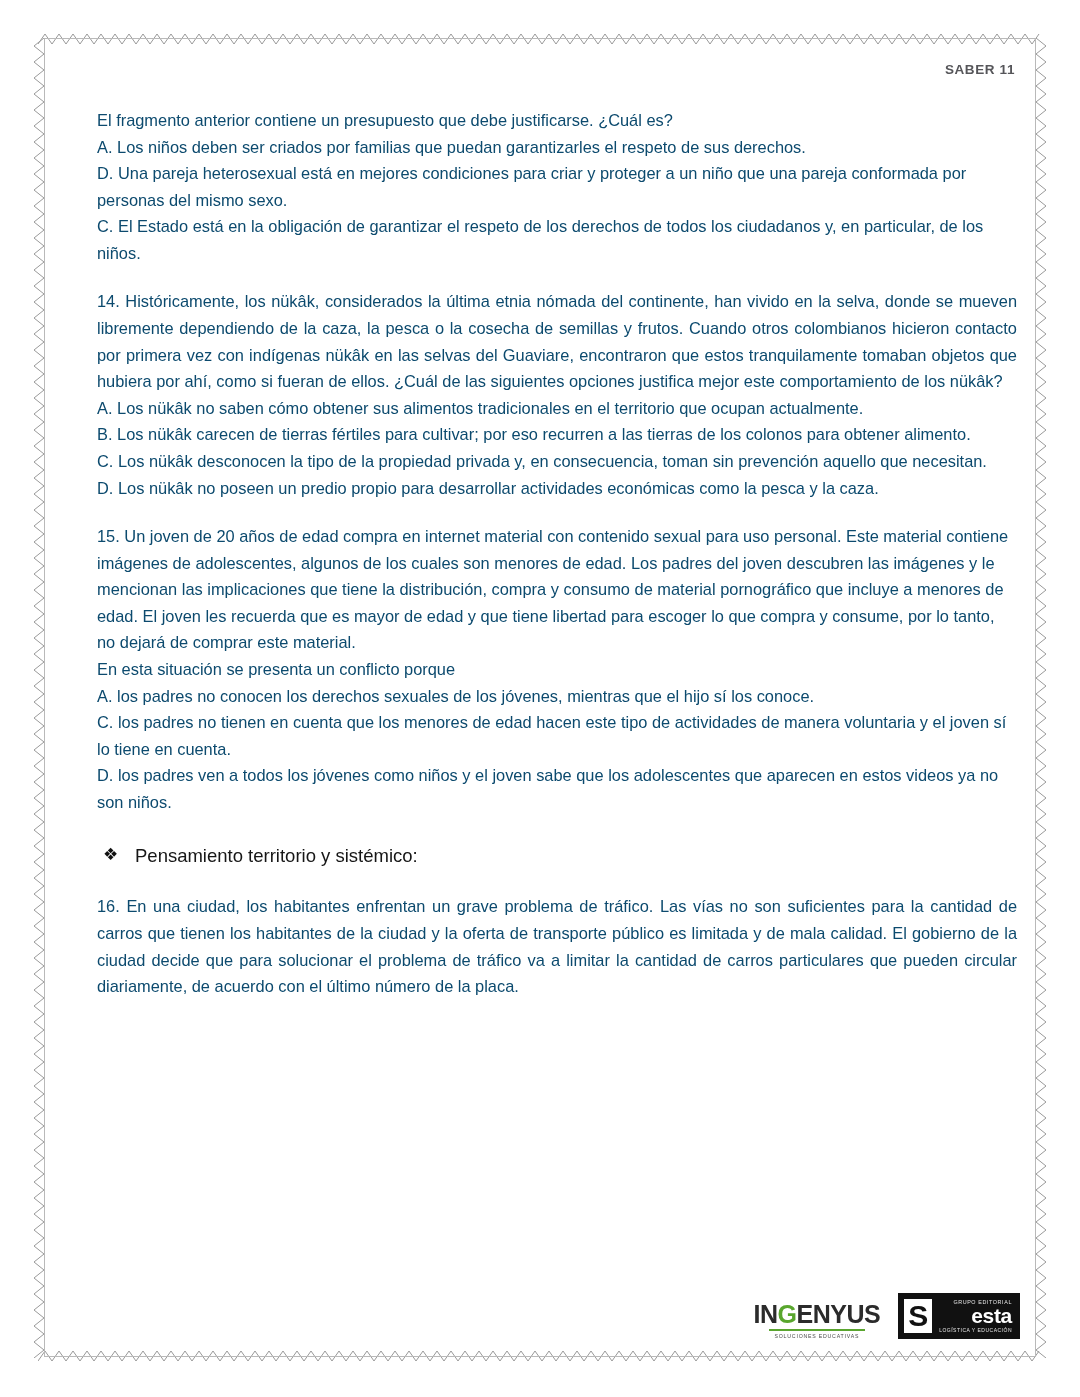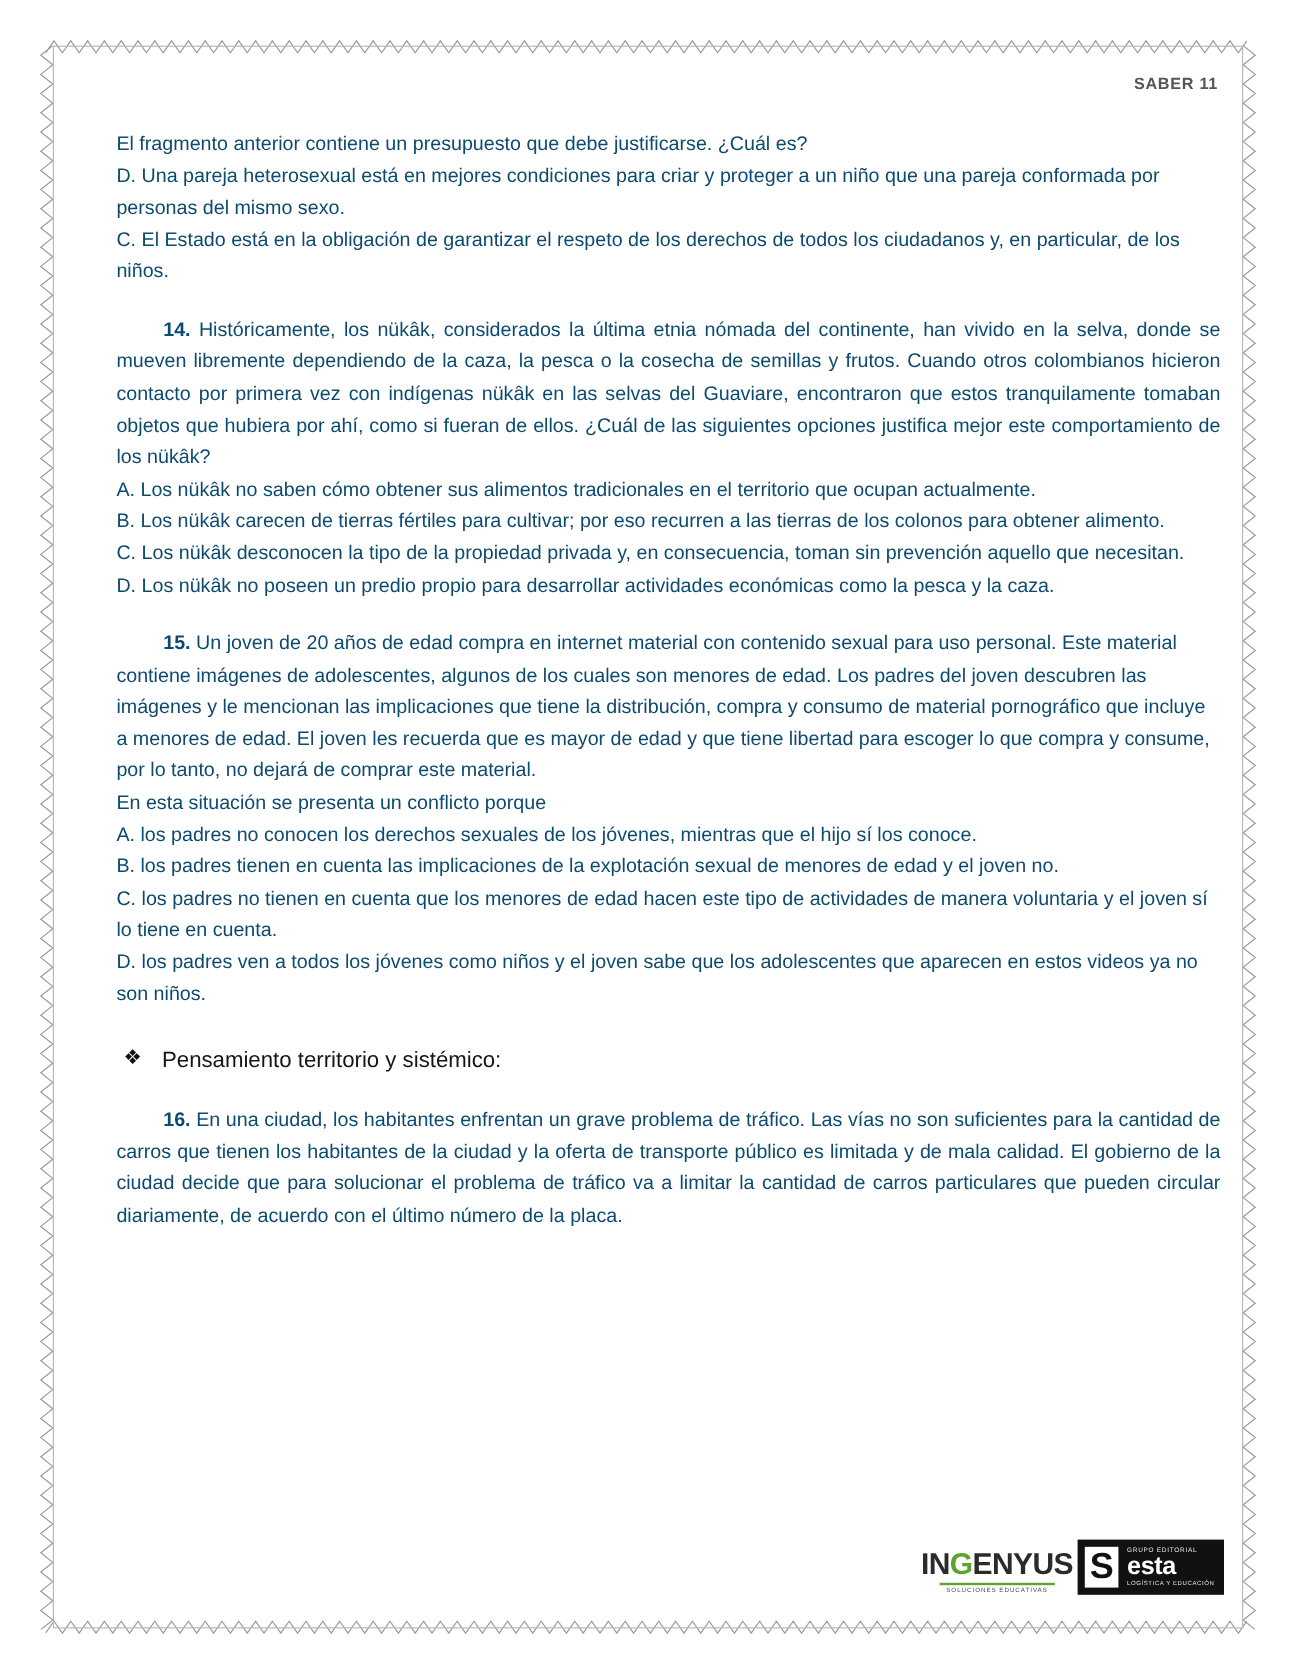--- a/index.html
+++ b/index.html
@@ -83,46 +83,46 @@
     margin-bottom: 22px;
   }
   .block p {
     margin: 0;
   }
   .just {
     text-align: justify;
     text-justify: inter-word;
   }
   .num {
-    font-weight: bold;
-    margin-left: 39px;
+    font-weight: normal;
   }
 
   .section-heading {
     margin: 30px 0 26px 0;
     padding-left: 38px;
     font-size: 18.5px;
     color: #161616;
     position: relative;
   }
   .section-heading .bullet {
     position: absolute;
     left: 6px;
     top: -1px;
     font-size: 17px;
     color: #111;
   }
 
   .logos {
     position: absolute;
     right: 60px;
-    bottom: 68px;
+    bottom: 58px;
     display: flex;
     align-items: flex-end;
-    gap: 4px;
+    gap: 18px;
+    text-align: right;
   }
   .logo-ingenyus {
     display: flex;
     flex-direction: column;
     align-items: center;
     line-height: 1;
   }
   .logo-ingenyus .word {
     font-size: 25px;
     font-weight: bold;
@@ -206,37 +206,37 @@
   </svg>
 
   <div class="frame"></div>
 
   <div class="content">
 
     <div class="header-label">SABER 11</div>
 
     <div class="block">
       <p>El fragmento anterior contiene un presupuesto que debe justificarse. ¿Cuál es?</p>
+      <p>A. Los niños deben ser criados por familias que puedan garantizarles el respeto de sus derechos.</p>
       <p>D.  Una pareja heterosexual está en mejores condiciones para criar y proteger a un niño que una pareja conformada por personas del mismo sexo.</p>
       <p>C.  El Estado está en la obligación de garantizar el respeto de los derechos de todos los ciudadanos y, en particular, de los niños.</p>
     </div>
 
     <div class="block">
       <p class="just"><span class="num">14.</span> <span>Históricamente, los nükâk, considerados la última etnia nómada del continente, han vivido en la selva, donde se mueven libremente dependiendo de la caza, la pesca o la cosecha de semillas y frutos. Cuando otros colombianos hicieron contacto por primera vez con indígenas nükâk en las selvas del Guaviare, encontraron que estos tranquilamente tomaban objetos que hubiera por ahí, como si fueran de ellos. ¿Cuál de las siguientes opciones justifica mejor este comportamiento de los nükâk?</span></p>
       <p>A. Los nükâk no saben cómo obtener sus alimentos tradicionales en el territorio que ocupan actualmente.</p>
       <p class="just">B.  Los nükâk carecen de tierras fértiles para cultivar; por eso recurren a las tierras de los colonos para obtener alimento.</p>
       <p>C. Los nükâk desconocen la tipo de la propiedad privada y, en consecuencia, toman sin prevención aquello que necesitan.</p>
       <p>D. Los nükâk no poseen un predio propio para desarrollar actividades económicas como la pesca y la caza.</p>
     </div>
 
     <div class="block">
       <p><span class="num">15.</span> <span>Un joven de 20 años de edad compra en internet material con contenido sexual para uso personal. Este material contiene imágenes de adolescentes, algunos de los cuales son menores de edad. Los padres del joven descubren las imágenes y le mencionan las implicaciones que tiene la distribución, compra y consumo de material pornográfico que incluye a menores de edad. El joven les recuerda que es mayor de edad y que tiene libertad para escoger lo que compra y consume, por lo tanto, no dejará de comprar este material.</span></p>
       <p>En esta situación se presenta un conflicto porque</p>
       <p>A. los padres no conocen los derechos sexuales de los jóvenes, mientras que el hijo sí los conoce.</p>
-      <p>B. los padres tienen en cuenta las implicaciones de la explotación sexual de menores de edad y el joven no.</p>
       <p>C.  los padres no tienen en cuenta que los menores de edad hacen este tipo de actividades de manera voluntaria y el joven sí lo tiene en cuenta.</p>
       <p>D.  los padres ven a todos los jóvenes como niños y el joven sabe que los adolescentes que aparecen en estos videos ya no son niños.</p>
     </div>
 
     <div class="section-heading">
       <span class="bullet">❖</span>
       <span>Pensamiento territorio y sistémico:</span>
     </div>
 
     <div class="block">

